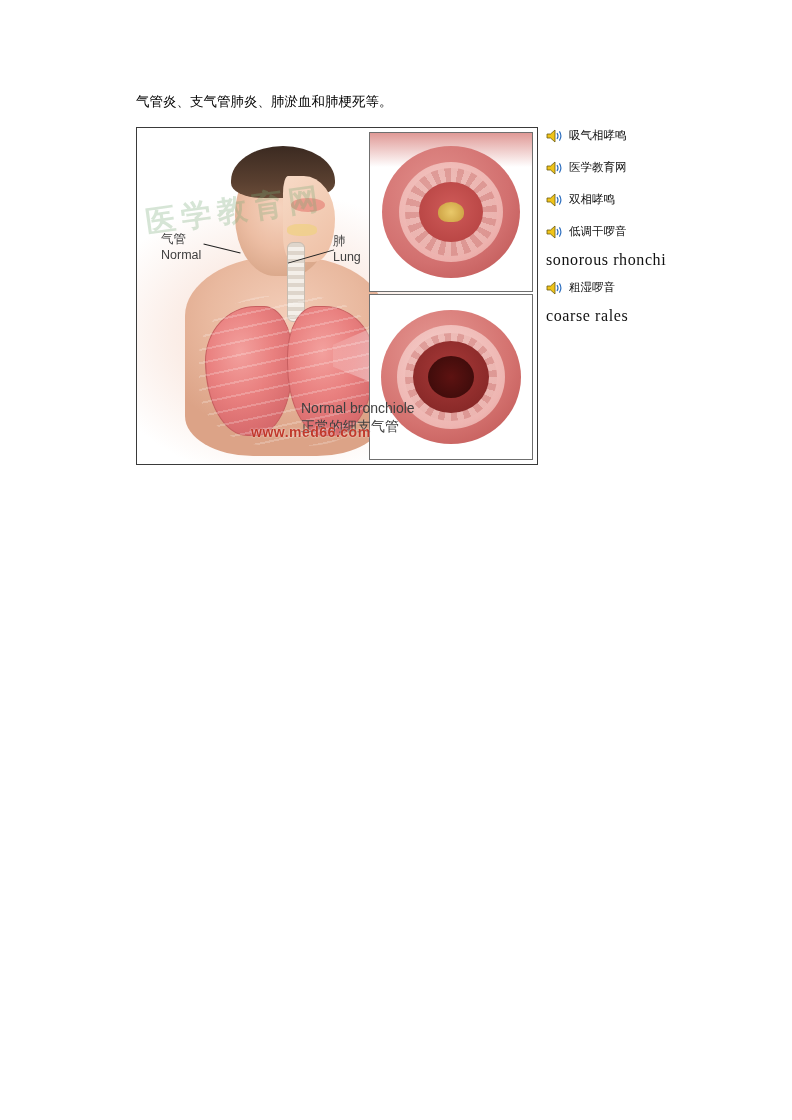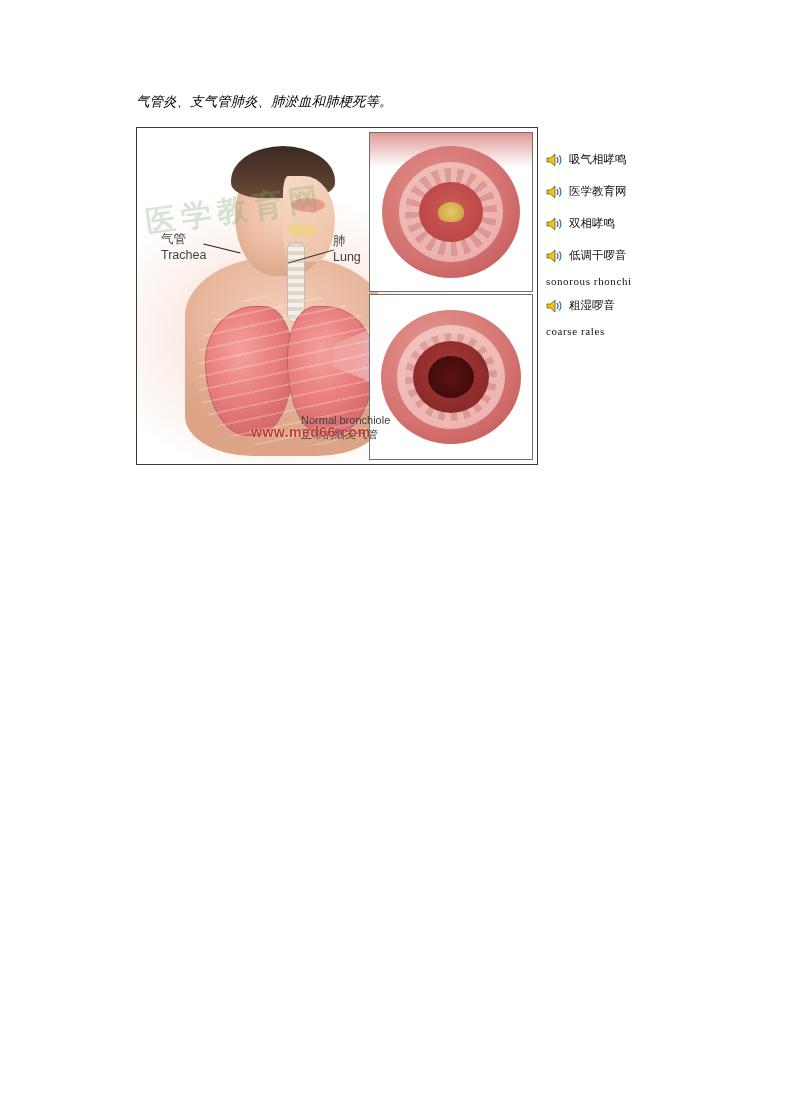--- a/index.html
+++ b/index.html
@@ -26,21 +26,20 @@
     left: 136px;
     top: 90px;
     width: 540px;
   }
   p.body-text {
     margin: 0 0 14px 0;
     font-size: 13.5px;
     line-height: 1.72;
     text-align: justify;
     font-family: "Liberation Serif", "DejaVu Serif", serif;
-    font-style: italic;
   }
   p.indent {
     text-indent: 28px;
   }
   .figure-block {
     position: relative;
     margin: 10px 0 12px 0;
     height: 358px;
   }
   
@@ -279,36 +278,35 @@
     position: absolute;
     font-family: Liberation Sans, sans-serif;
     font-size: 12.5px;
     color: #404040;
     line-height: 1.25;
     white-space: nowrap;
   }
   .lbl-trachea { left: 24px; top: 104px; }
   .lbl-lung { left: 196px; top: 106px; }
   .lbl-asthmatic { left: 166px; top: 118px; font-size: 13px; }
-  .lbl-normal { left: 164px; top: 272px; font-size: 11px; margin-top: 14px; }
+  .lbl-normal { left: 164px; top: 272px; font-size: 14px; }
   .leader {
     position: absolute;
     background: #222;
     height: 1px;
   }
   .leader.l1 { left: 66px; top: 120px; width: 38px; transform: rotate(14deg); }
   .leader.l2 { left: 150px; top: 128px; width: 48px; transform: rotate(-16deg); }
 
   
   .legend {
     position: absolute;
     left: 410px;
     top: 0;
     width: 140px;
-    margin-top: 24px;
   }
   .legend-item {
     display: flex;
     align-items: flex-start;
     margin-bottom: 10px;
     min-height: 22px;
   }
   .spk {
     flex: 0 0 auto;
     width: 18px;
@@ -320,21 +318,21 @@
   .spk svg { display: block; }
   .legend-text {
     font-family: "DejaVu Sans", sans-serif;
     font-size: 11.5px;
     line-height: 1.45;
     color: #111;
   }
   .legend-sub {
     margin-left: 0px;
     font-family: "Liberation Serif", serif;
-    font-size: 11px;
+    font-size: 16px;
     letter-spacing: .6px;
     color: #111;
     margin-top: -4px;
     margin-bottom: 10px;
     padding-left: 0px;
   }
   .legend-item.tall .legend-text { max-width: 100px; }
 </style>
 </head>
 <body>
@@ -380,21 +378,21 @@
           <div class="crown"></div>
           <div class="airway-outer ring3"></div>
           <div class="airway-outer lumen"></div>
         </div>
 
         <div class="leader l1"></div>
         <div class="leader l2"></div>
 
         <div class="ill-label lbl-trachea">
           <div class="cn">气管</div>
-          <div>Trachea</div>
+          <div>Normal</div>
         </div>
 
         <div class="ill-label lbl-lung">
           <div class="cn">肺</div>
           <div>Lung</div>
         </div>
 
 
         <div class="ill-label lbl-normal">
           <div>Normal bronchiole</div>

